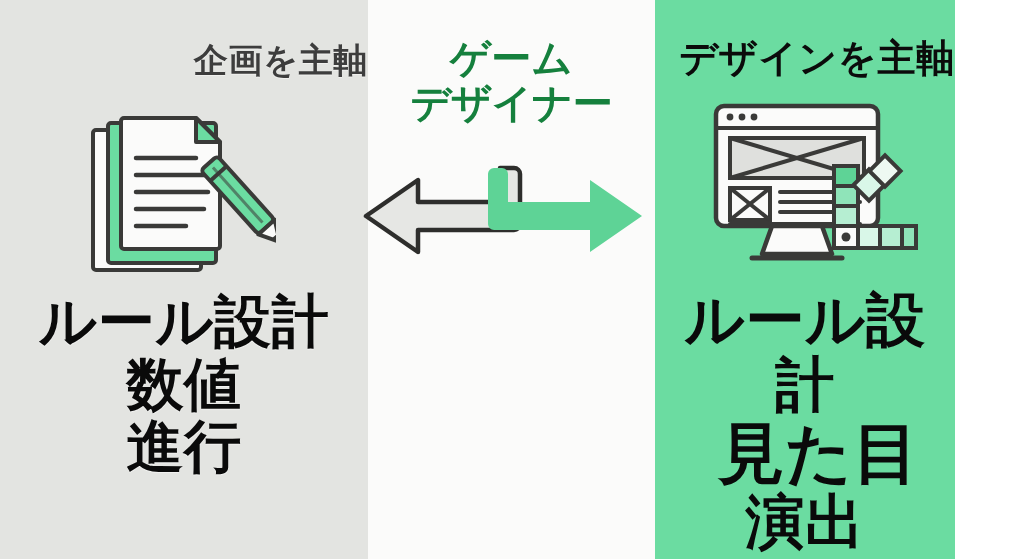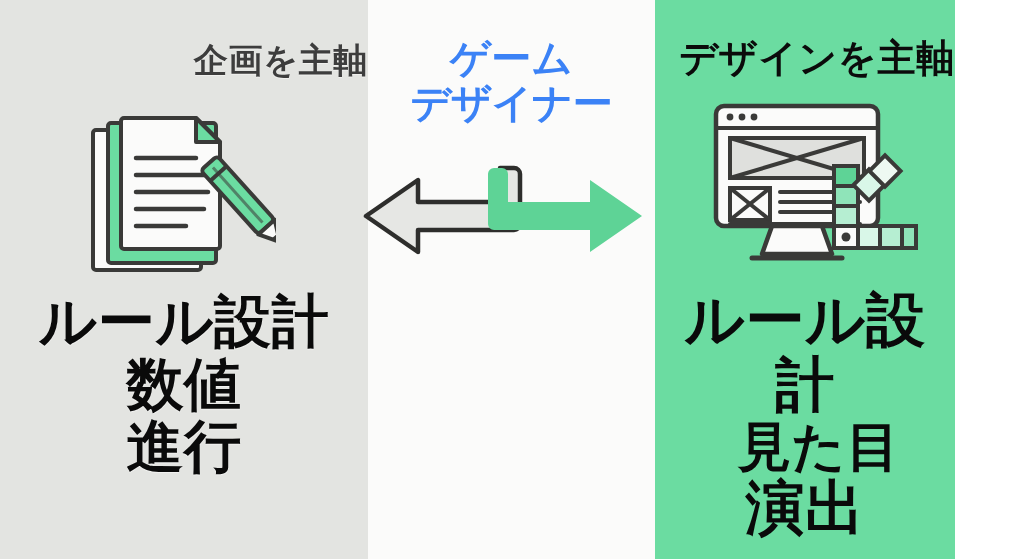--- a/index.html
+++ b/index.html
@@ -43,21 +43,21 @@
     top:33px;
     font-size:38px;
     color:#0b0b0b;
   }
 
   
   #center-title {
     position:absolute;
     top:36px; left:0; right:0;
     text-align:center;
-    color:#3b82f6;
+    color:#15803d;
     font-weight:700;
     line-height:1.12;
   }
   #center-title .l1 { display:block; font-size:40px; letter-spacing:.01em; }
   #center-title .l2 { display:block; font-size:40px; letter-spacing:-.01em; }
 
   
   .icon-wrap { position:absolute; }
   #icon-doc     { top:110px; left:50%; transform:translateX(-50%) translateX(-3px); }
   #icon-monitor { top:100px; left:50%; transform:translateX(-50%) translateX(8px); }
@@ -79,21 +79,21 @@
     line-height:1.10;
   }
   #keywords-left  { top:290px; font-size:56px; letter-spacing:.01em;
                     text-shadow:0 1px 1px rgba(255,255,255,.55); }
   #keywords-right { top:288px; font-size:58px; letter-spacing:.01em; }
   .keywords span { display:block; }
   #keywords-left  .k1 { font-size:57px; }
   #keywords-left  .k2 { font-size:57px; }
   #keywords-left  .k3 { font-size:57px; }
   #keywords-right .k1 { font-size:59px; }
-  #keywords-right .k2 { font-size:53px;padding-left:28px; }
+  #keywords-right .k2 { font-size:66px;padding-left:28px; }
   #keywords-right .k3 { font-size:59px; }
 </style>
 </head>
 <body>
 
 <div id="stage">
 
   <div class="panel" id="panel-left">
 
     <div class="panel-heading" id="heading-left">企画を主軸</div>

